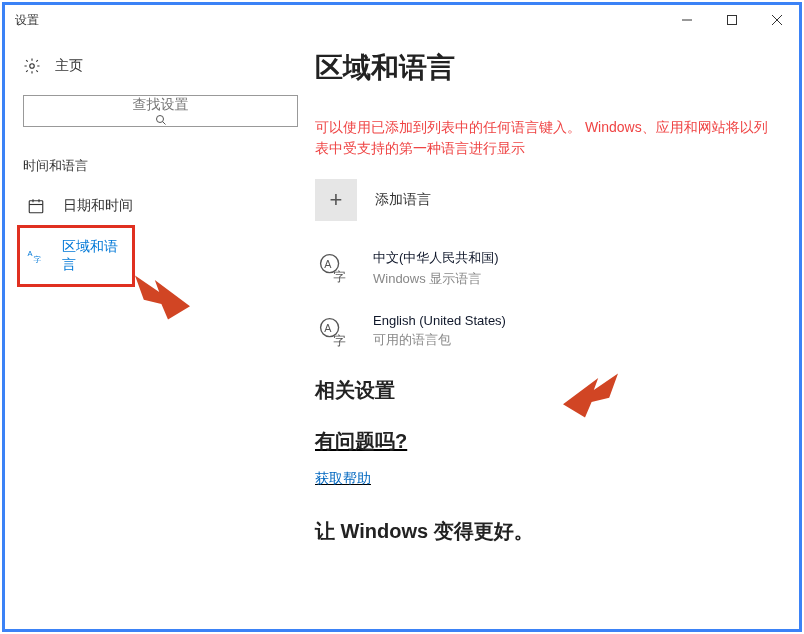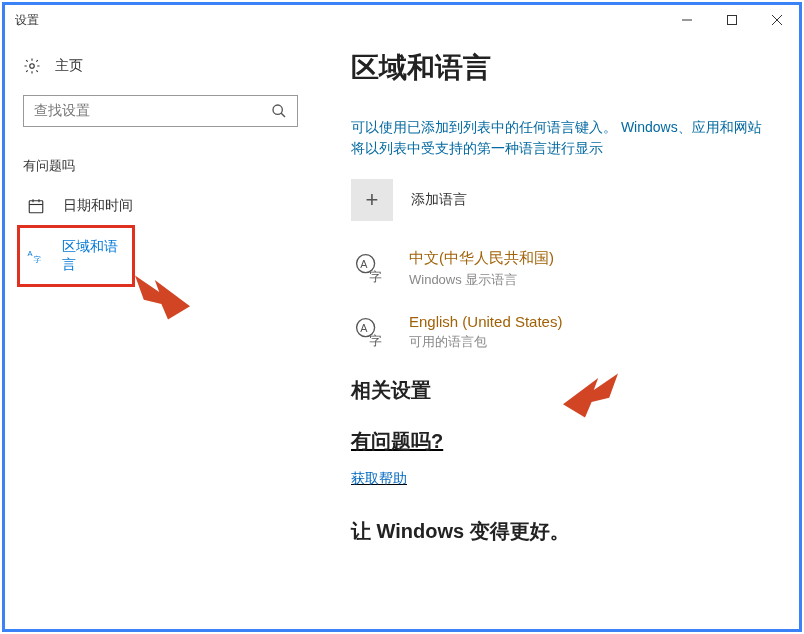--- a/index.html
+++ b/index.html
@@ -2,39 +2,39 @@
 <html><head>
 <meta charset="utf-8">
 <style>
 * { margin: 0; padding: 0; box-sizing: border-box; font-family: "Microsoft YaHei", "Segoe UI", sans-serif; }
 body { background: #fff; width: 804px; height: 634px; overflow: hidden; position: relative; }
 .window { width: 800px; height: 630px; border: 3px solid #3b82f6; margin: 2px; background: #fff; position: relative; }
 .titlebar { height: 30px; display: flex; align-items: center; padding: 0 0 0 10px; font-size: 12px; color: #333; }
 .titlebar .wincontrols { margin-left: auto; display: flex; }
 .wincontrols div { width: 45px; height: 30px; display: flex; align-items: center; justify-content: center; font-size: 14px; color: #333; }
 .wincontrols div svg { width: 10px; height: 10px; }
-.content { display: flex; height: calc(100% - 30px); gap: 36px; }
+.content { display: flex; height: calc(100% - 30px); }
 .sidebar { width: 300px; padding: 12px 18px 0 18px; }
 .home-row { display: flex; align-items: center; gap: 14px; color: #333; font-size: 14px; margin-bottom: 20px; margin-top: 10px; }
 .gear-icon { width: 18px; height: 18px; }
-.searchbox { width: 275px; height: 32px; border: 1px solid #999; display: flex; align-items: center; padding: 0 10px; justify-content: space-between; color: #777; font-size: 14px; margin-bottom: 30px; }
+.searchbox { width: 275px; height: 32px; border: 1px solid #999; display: flex; align-items: center; padding: 0 10px; color: #777; font-size: 14px; margin-bottom: 30px; flex-direction: column; }
 .search-icon { width: 16px; height: 16px; color: #555; }
 .section-label { font-size: 13px; color: #333; margin-bottom: 12px; }
 .nav-item { display: flex; align-items: center; gap: 18px; padding: 10px 4px; font-size: 14px; color: #333; cursor: pointer; }
 .nav-item .nav-icon { width: 18px; height: 18px; display: flex; align-items: center; justify-content: center; }
 .nav-active { color: #0078d7; border: 3px solid #e03020; margin-left: -6px; padding-left: 6px; width: 118px; }
 .main { flex: 1; padding: 14px 30px 0 10px; overflow: hidden; }
 .h1 { font-size: 28px; font-weight: 600; color: #222; margin-bottom: 30px; }
-.desc { font-size: 14px; color: #0369a1; line-height: 1.5; margin-bottom: 20px; }
+.desc { font-size: 14px; color: #ef4444; line-height: 1.5; margin-bottom: 20px; }
 .add-lang { display: flex; align-items: center; gap: 18px; margin-bottom: 28px; }
 .plus-box { width: 42px; height: 42px; background: #e6e6e6; display: flex; align-items: center; justify-content: center; font-size: 22px; color: #555; }
 .add-label { font-size: 14px; color: #333; text-align: center; }
 .lang-item { display: flex; gap: 18px; margin-bottom: 24px; }
 .lang-icon { width: 40px; height: 40px; display: flex; align-items: center; justify-content: center; }
-.lang-text .lang-name { font-size: 15px; color: #a16207; margin-bottom: 3px; }
+.lang-text .lang-name { font-size: 13px; color: #0f172a; margin-bottom: 3px; }
 .lang-text .lang-sub { font-size: 13px; color: #888; }
 .h2 { font-size: 20px; font-weight: 600; color: #222; margin-top: 18px; margin-bottom: 14px; }
 .link { font-size: 14px; color: #0067c0; cursor: pointer; }
 .red-highlight { border: 3px solid #e03020; padding: 4px 6px 8px 6px; display: inline-block; position: relative; }
 .red-underline { position: absolute; left: 6px; bottom: 2px; width: 175px; height: 6px; }
 .red-underline svg { width: 100%; height: 100%; }
 .arrow1 { position: absolute; left: 130px; top: 270px; width: 55px; height: 45px; }
 .arrow2 { position: absolute; left: 558px; top: 368px; width: 55px; height: 45px; }
 .arrow-shape { fill: #d14524; }
 .watermark { position: absolute; right: 8px; bottom: 6px; display: flex; align-items: center; gap: 4px; }
@@ -82,21 +82,21 @@
       </div>
 
       <div class="searchbox">
         <span>查找设置</span>
         <svg class="search-icon" viewBox="0 0 24 24" fill="none" stroke="#555" stroke-width="2">
             <circle cx="10" cy="10" r="7"></circle>
             <line x1="15" y1="15" x2="21" y2="21"></line>
           </svg>
       </div>
 
-      <div class="section-label">有问题吗</div>
+      <div class="section-label">时间和语言</div>
 
       <div class="nav-item">
         <span class="nav-icon">
             <svg viewBox="0 0 24 24" width="18" height="18" fill="none" stroke="#333" stroke-width="1.5">
               <rect x="3" y="5" width="18" height="16" rx="1"></rect>
               <line x1="3" y1="10" x2="21" y2="10"></line>
               <line x1="8" y1="3" x2="8" y2="7"></line>
               <line x1="16" y1="3" x2="16" y2="7"></line>
             </svg>
           </span>

